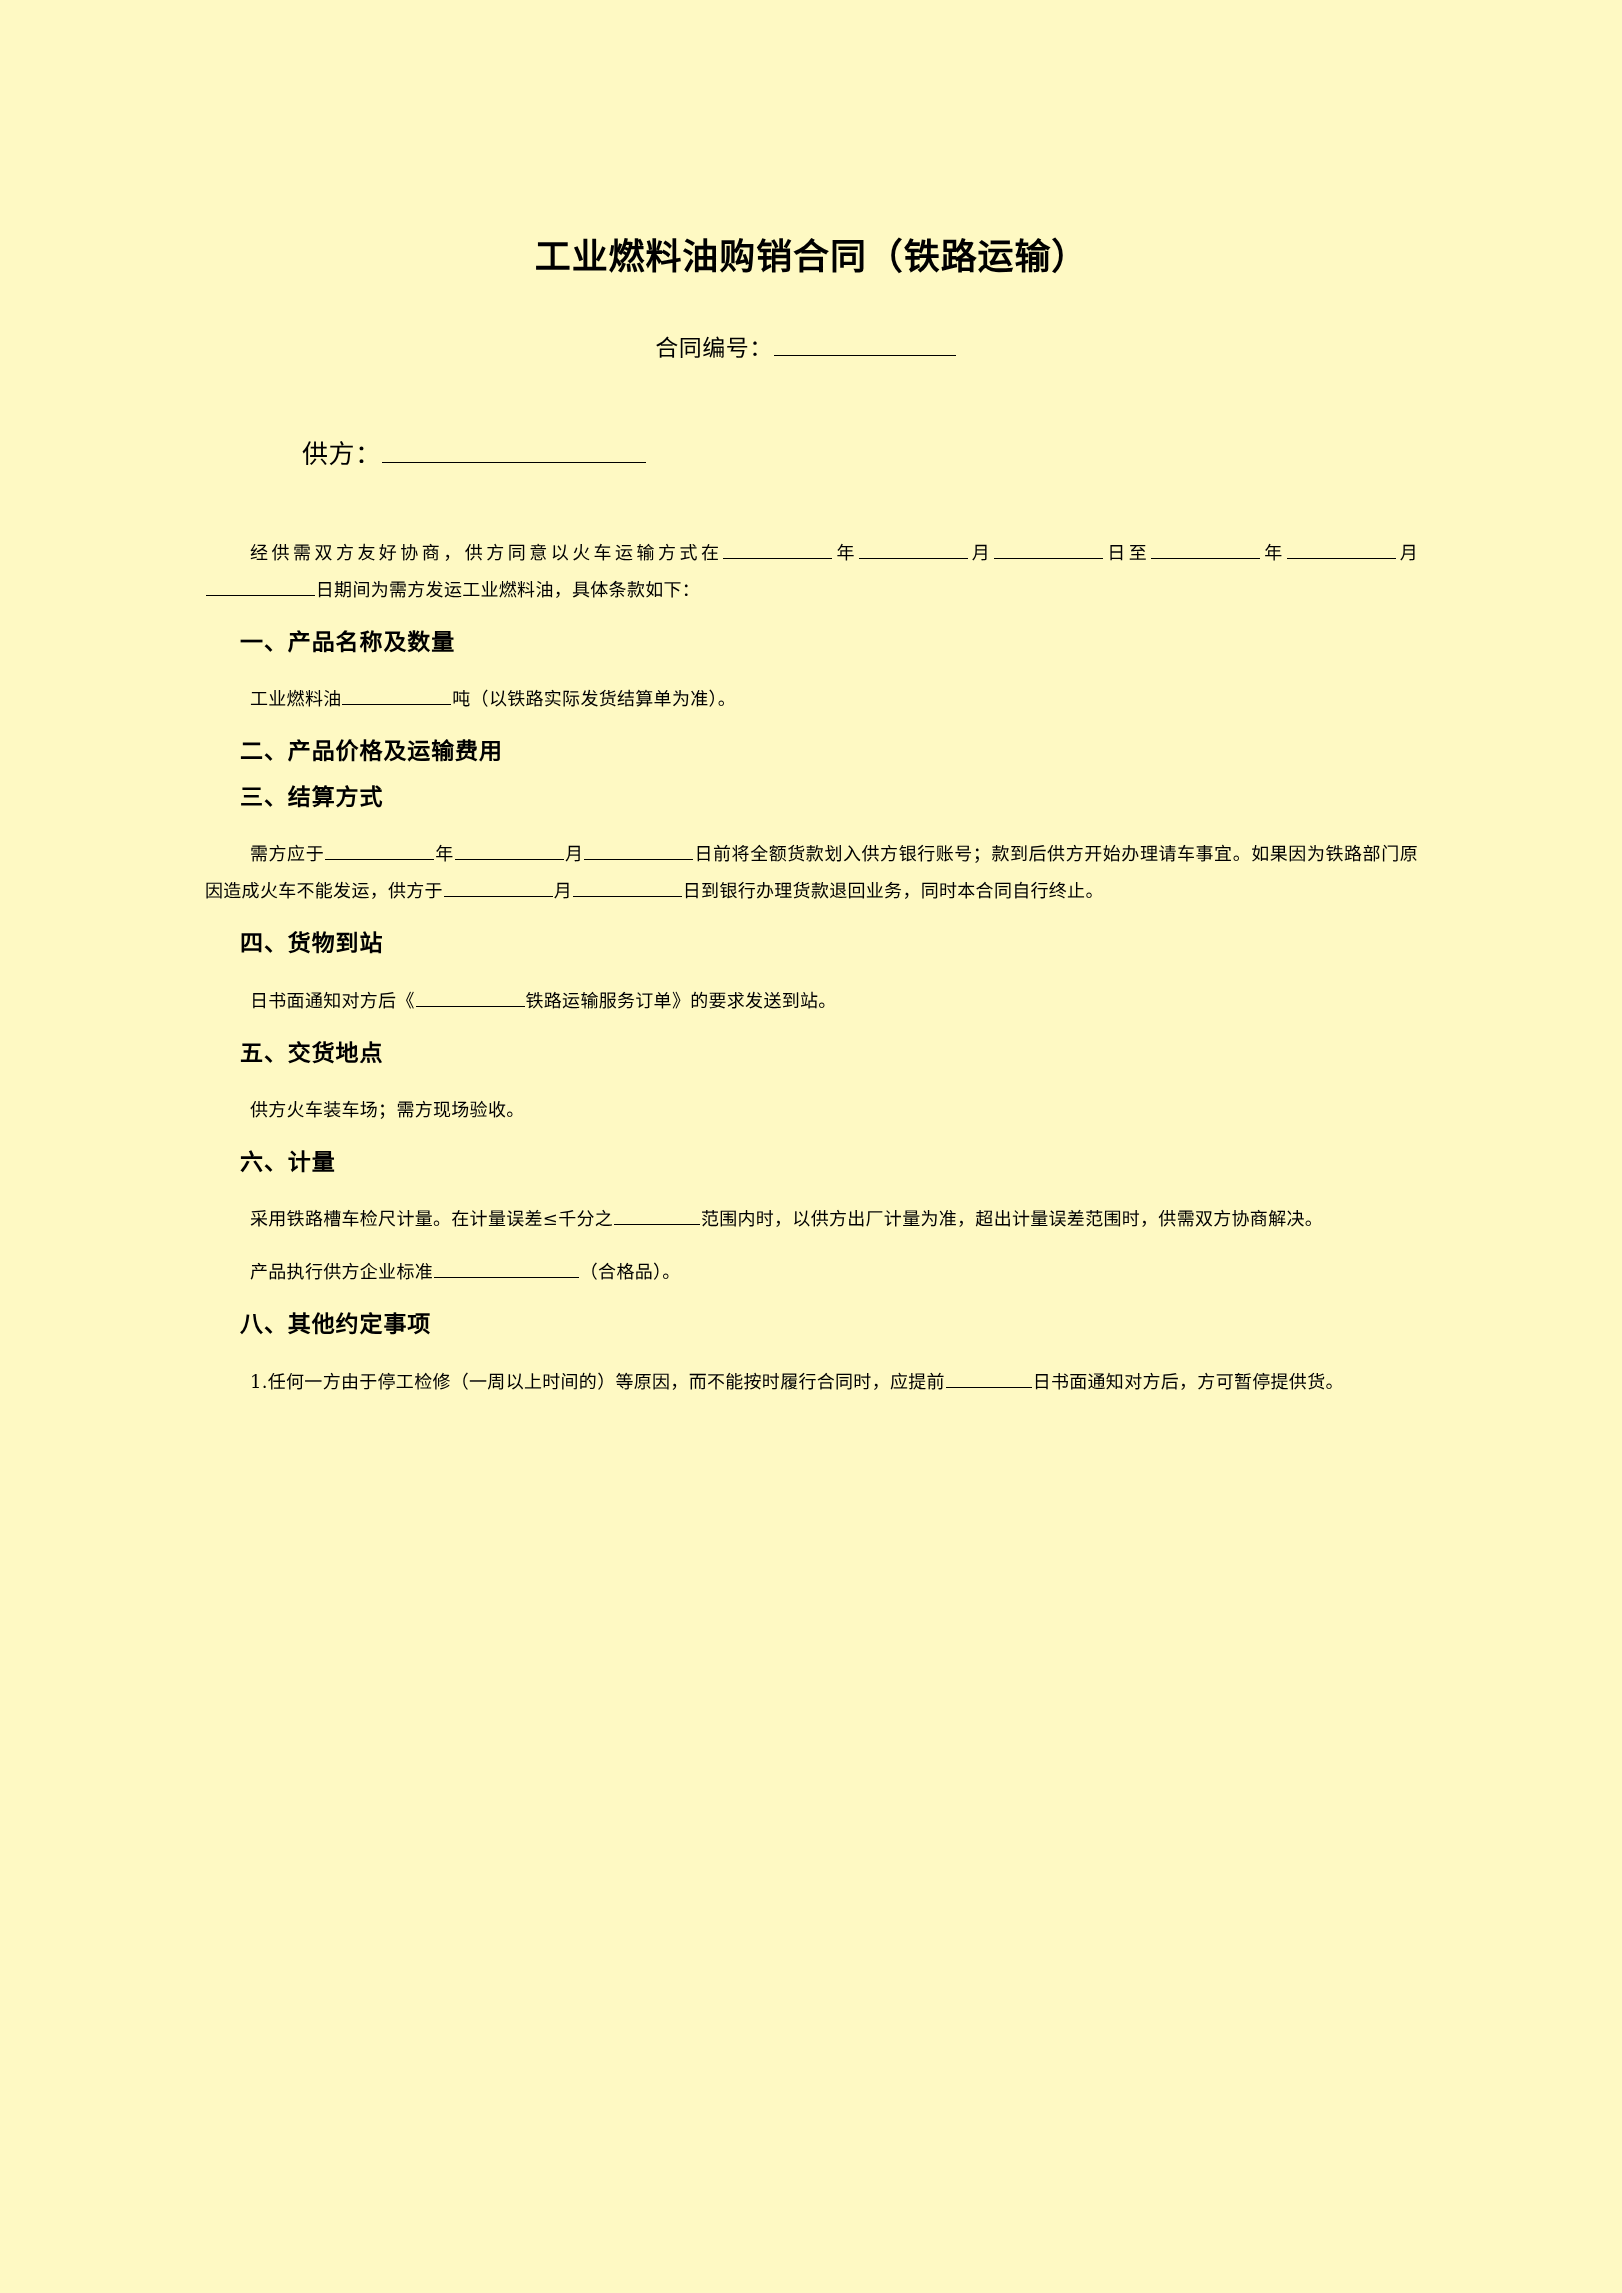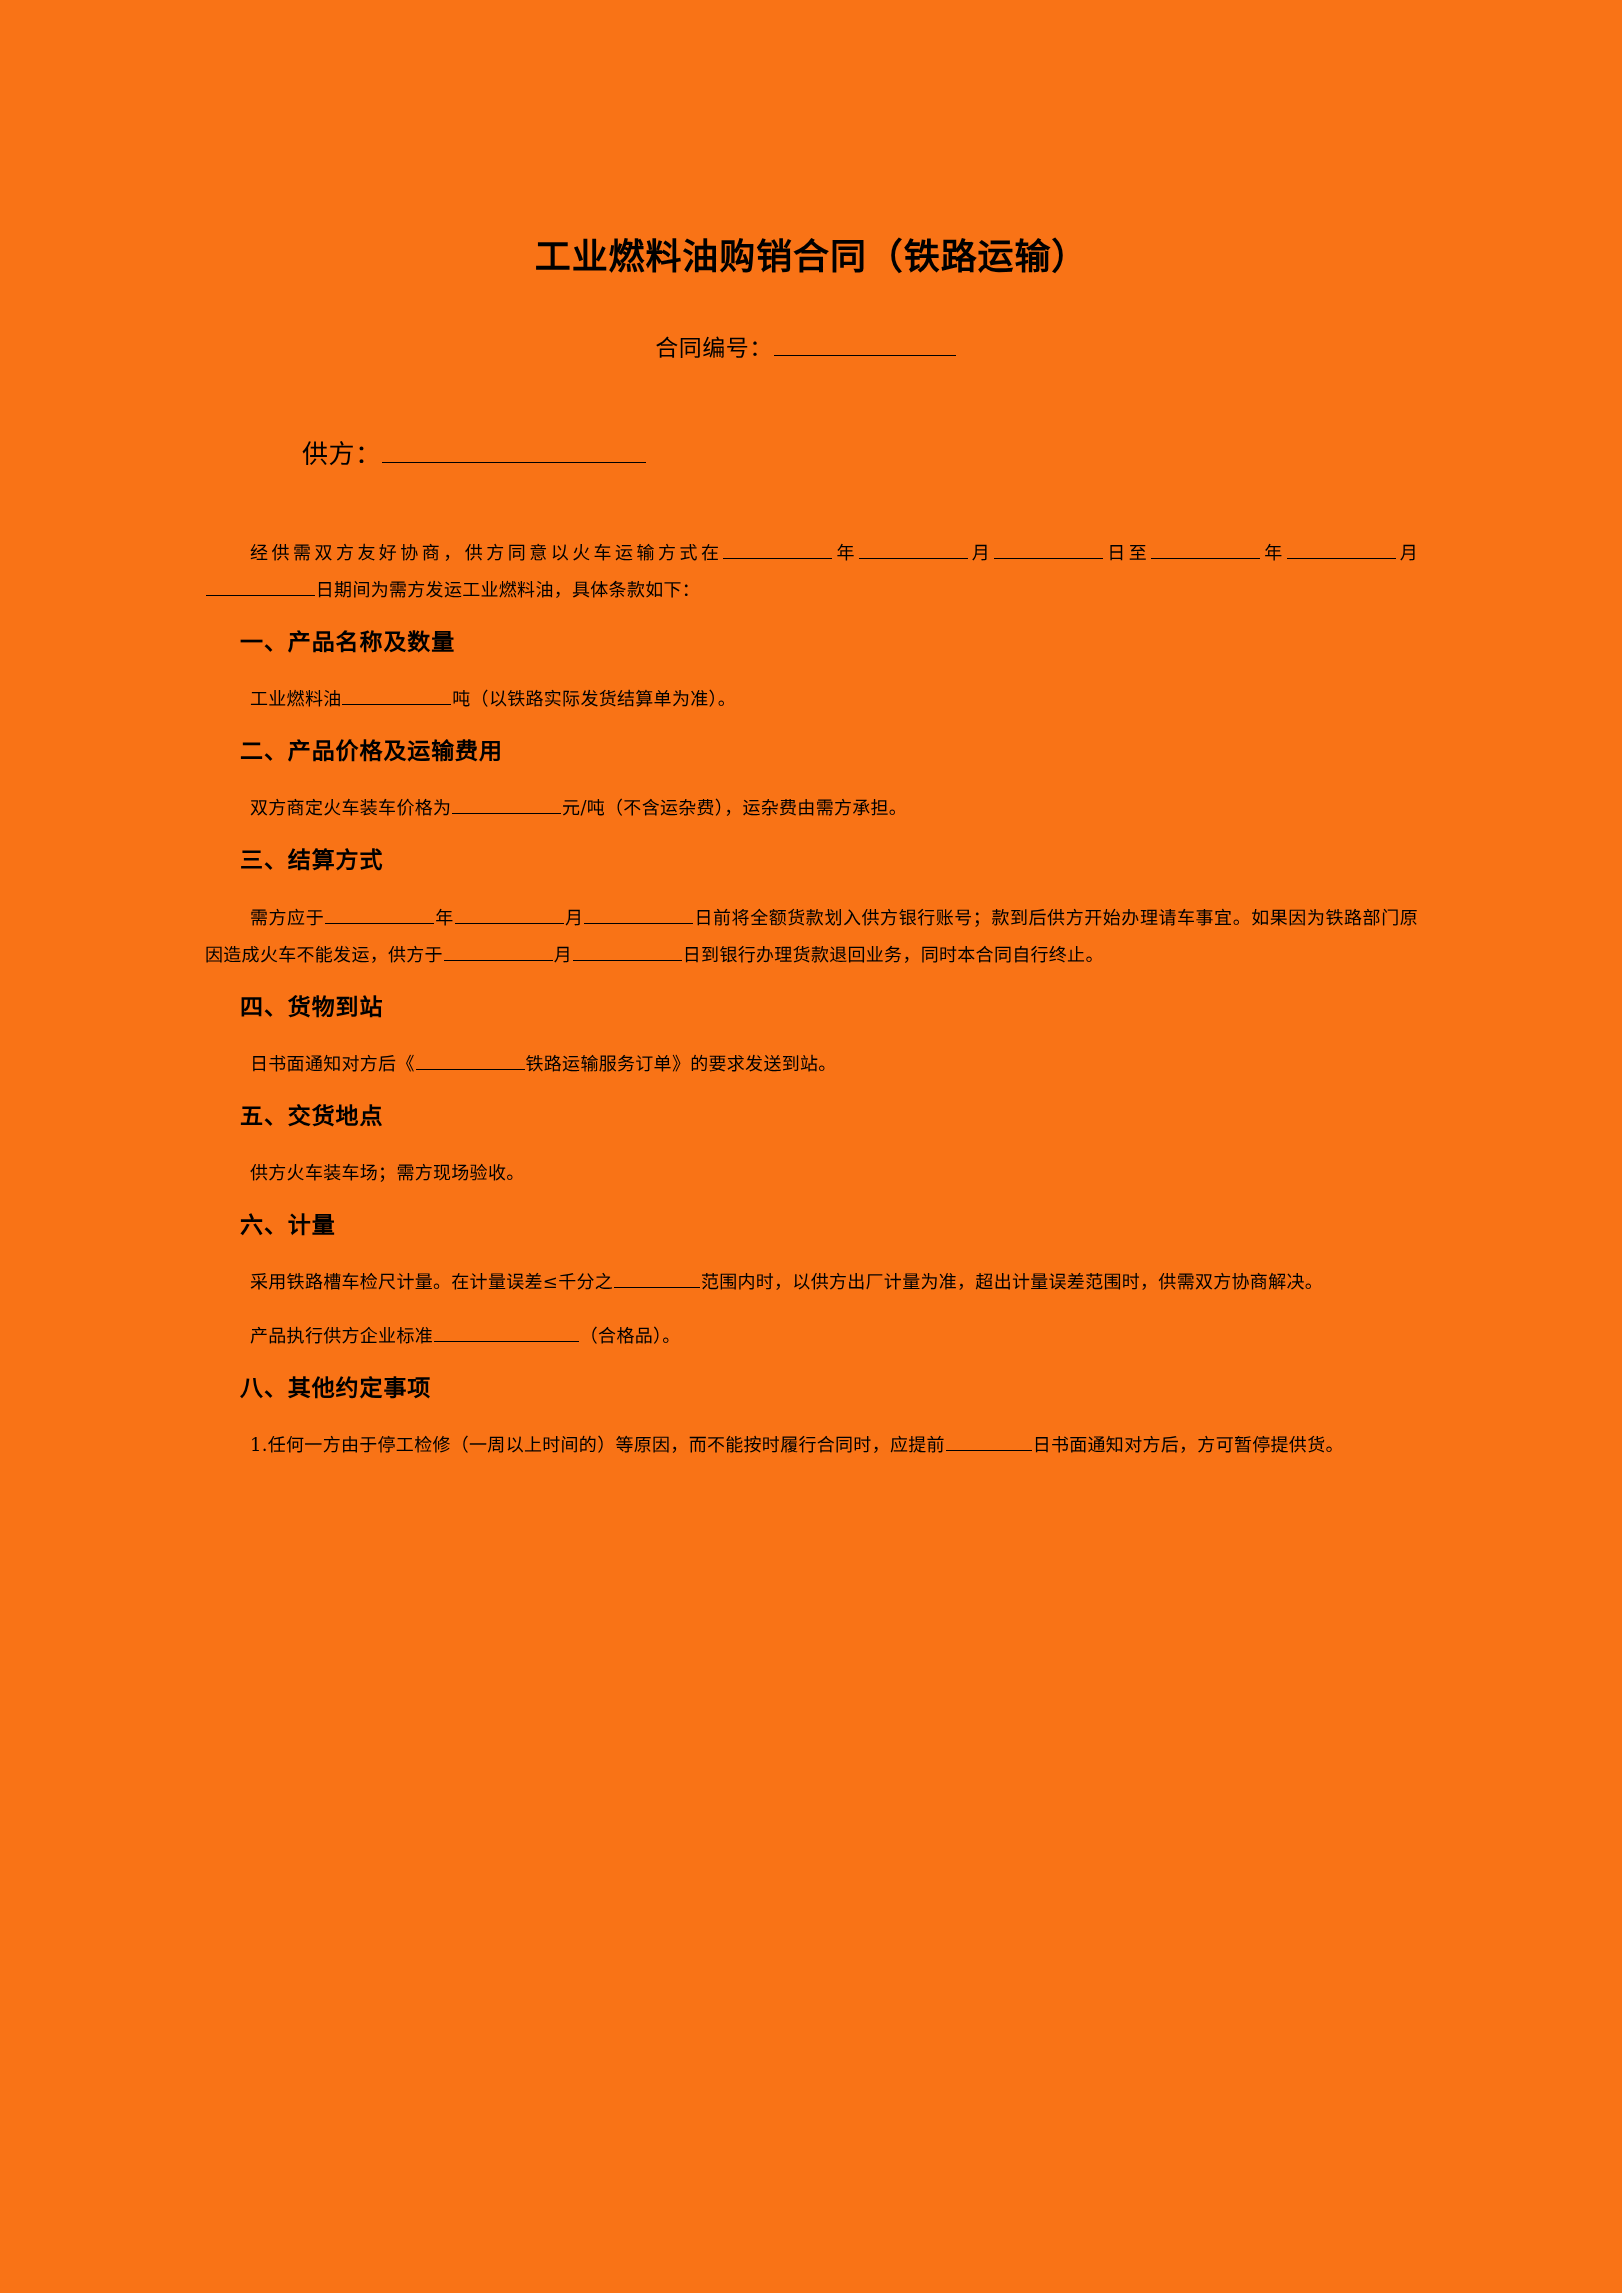--- a/index.html
+++ b/index.html
@@ -10,21 +10,21 @@
   }
   body {
     font-family: "DejaVu Sans", "Liberation Sans", sans-serif;
     color: #000000;
   }
   .page {
     position: relative;
     width: 1623px;
     height: 2294px;
     margin: 0 auto;
-    background: #f97316;
+    background: #fef9c3;
     box-sizing: border-box;
     padding: 232px 195px 0 195px;
   }
   .doc-title {
     font-family: "DejaVu Sans", "Liberation Sans", sans-serif;
     font-size: 36px;
     font-weight: 700;
     text-align: center;
     letter-spacing: 0.9px;
     margin: 0 0 0 0;
@@ -105,23 +105,20 @@
   <p class="para indent gap-lg">
     <span>经供需双方友好协商，供方同意以火车运输方式在</span><span class="blank b-md"></span><span>年</span><span class="blank b-md"></span><span>月</span><span class="blank b-md"></span><span>日至</span><span class="blank b-md"></span><span>年</span><span class="blank b-md"></span><span>月</span><span class="blank b-md"></span><span>日期间为需方发运工业燃料油，具体条款如下：</span>
   </p>
 
   <h2 class="section-heading gap-md">一、产品名称及数量</h2>
   <p class="para indent gap-sm">
     <span>工业燃料油</span><span class="blank b-md"></span><span>吨（以铁路实际发货结算单为准）。</span>
   </p>
 
   <h2 class="section-heading gap-md">二、产品价格及运输费用</h2>
-  <p class="para indent gap-sm">
-    <span>双方商定火车装车价格为</span><span class="blank b-md"></span><span>元/吨（不含运杂费），运杂费由需方承担。</span>
-  </p>
 
   <h2 class="section-heading gap-md">三、结算方式</h2>
   <p class="para indent gap-sm">
     <span>需方应于</span><span class="blank b-md"></span><span>年</span><span class="blank b-md"></span><span>月</span><span class="blank b-md"></span><span>日前将全额货款划入供方银行账号；款到后供方开始办理请车事宜。如果因为铁路部门原因造成火车不能发运，供方于</span><span class="blank b-md"></span><span>月</span><span class="blank b-md"></span><span>日到银行办理货款退回业务，同时本合同自行终止。</span>
   </p>
 
   <h2 class="section-heading gap-md">四、货物到站</h2>
   <p class="para indent gap-sm">
     <span>日书面通知对方后《</span><span class="blank b-md"></span><span>铁路运输服务订单》的要求发送到站。</span>
   </p>

